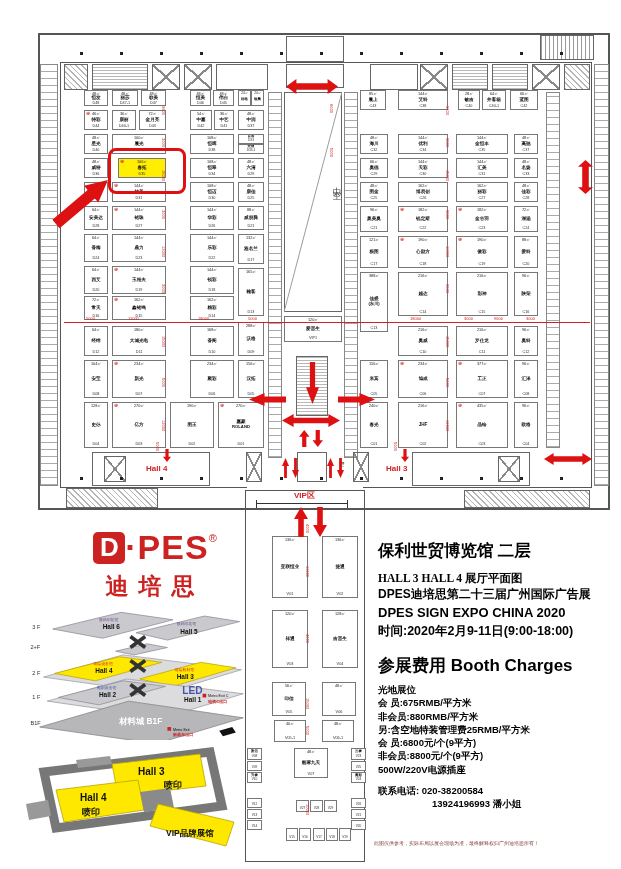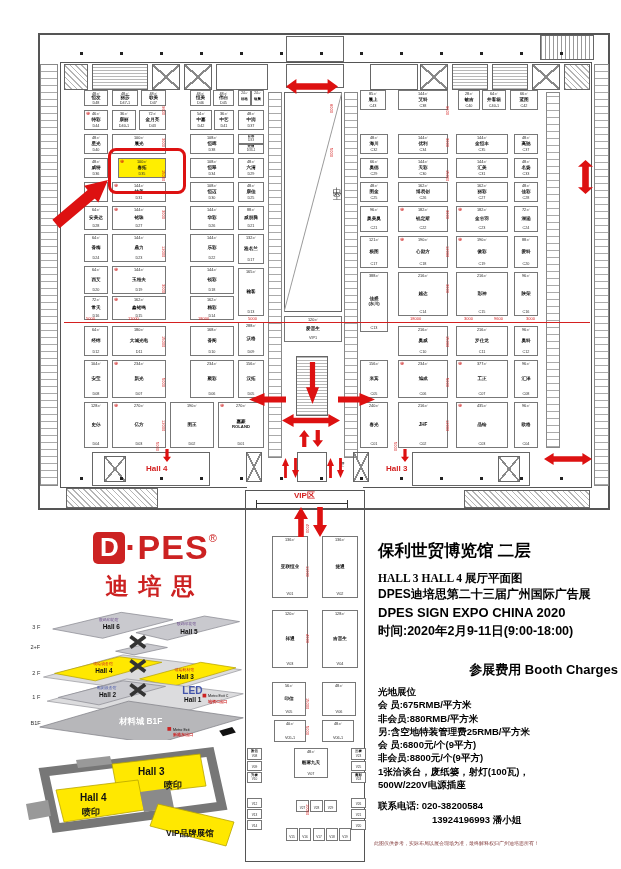--- a/index.html
+++ b/index.html
@@ -76,22 +76,22 @@
   .ring{fill:#fff;stroke:#777;stroke-width:9;}
   .t-mm{font-size:10px;font-weight:bold;fill:#111;}
   .t-mm2{font-size:9px;font-weight:bold;fill:#111;}
   .t-mm3{font-size:8.5px;font-weight:bold;fill:#111;}
   
   #info{position:absolute;left:378px;top:540px;width:240px;color:#000;}
   .i-venue{font-family:"Liberation Serif","DejaVu Serif",serif;font-size:16.5px;font-weight:bold;margin-bottom:9px;}
   .i-sub{font-family:"Liberation Serif","DejaVu Serif",serif;font-size:11.5px;font-weight:bold;}
   .i-cn{font-size:12px;font-weight:bold;margin-bottom:2px;}
   .i-en{font-size:13px;font-weight:bold;margin-bottom:3px;}
-  .i-time{font-size:12.5px;font-weight:bold;margin-bottom:21px;}
-  .i-charges{font-size:13px;font-weight:bold;margin-bottom:6px;text-align:right;}
+  .i-time{font-size:12.5px;font-weight:bold;margin-bottom:14px;}
+  .i-charges{font-size:17px;font-weight:bold;margin-bottom:6px;}
   .fee{font-size:9.5px;font-weight:600;line-height:1.4;}
   .fee.sec{font-weight:bold;}
   .fee.gap{margin-top:8px;}
   .fee.indent{margin-left:54px;}
   #disclaimer{position:absolute;left:374px;top:840px;width:240px;font-size:5px;color:#884444;}
 </style>
 </head>
 <body>
 
 <div id="page">
@@ -1420,21 +1420,20 @@
     <div class="i-en">DPES SIGN EXPO CHINA 2020</div>
     <div class="i-time">时间:2020年2月9-11日(9:00-18:00)</div>
     <div class="i-charges">参展费用  Booth Charges</div>
     <div id="fee-lines">
         <div class="fee sec">光地展位</div>
         <div class="fee ">会  员:675RMB/平方米</div>
         <div class="fee ">非会员:880RMB/平方米</div>
         <div class="fee ">另:含空地特装管理费25RMB/平方米</div>
         <div class="fee ">会  员:6800元/个(9平方)</div>
         <div class="fee ">非会员:8800元/个(9平方)</div>
-        <div class="fee ">1张洽谈台，废纸篓，射灯(100瓦)，</div>
         <div class="fee ">500W/220V电源插座</div>
         <div class="fee gap">联系电话: 020-38200584</div>
         <div class="fee indent">13924196993 潘小姐</div>
       </div>
   </div>
 
   <div id="disclaimer">此图仅供参考，实际布局以展会现场为准，最终解释权归广州迪培思所有！</div>
 </div>
 
 </body></html>

